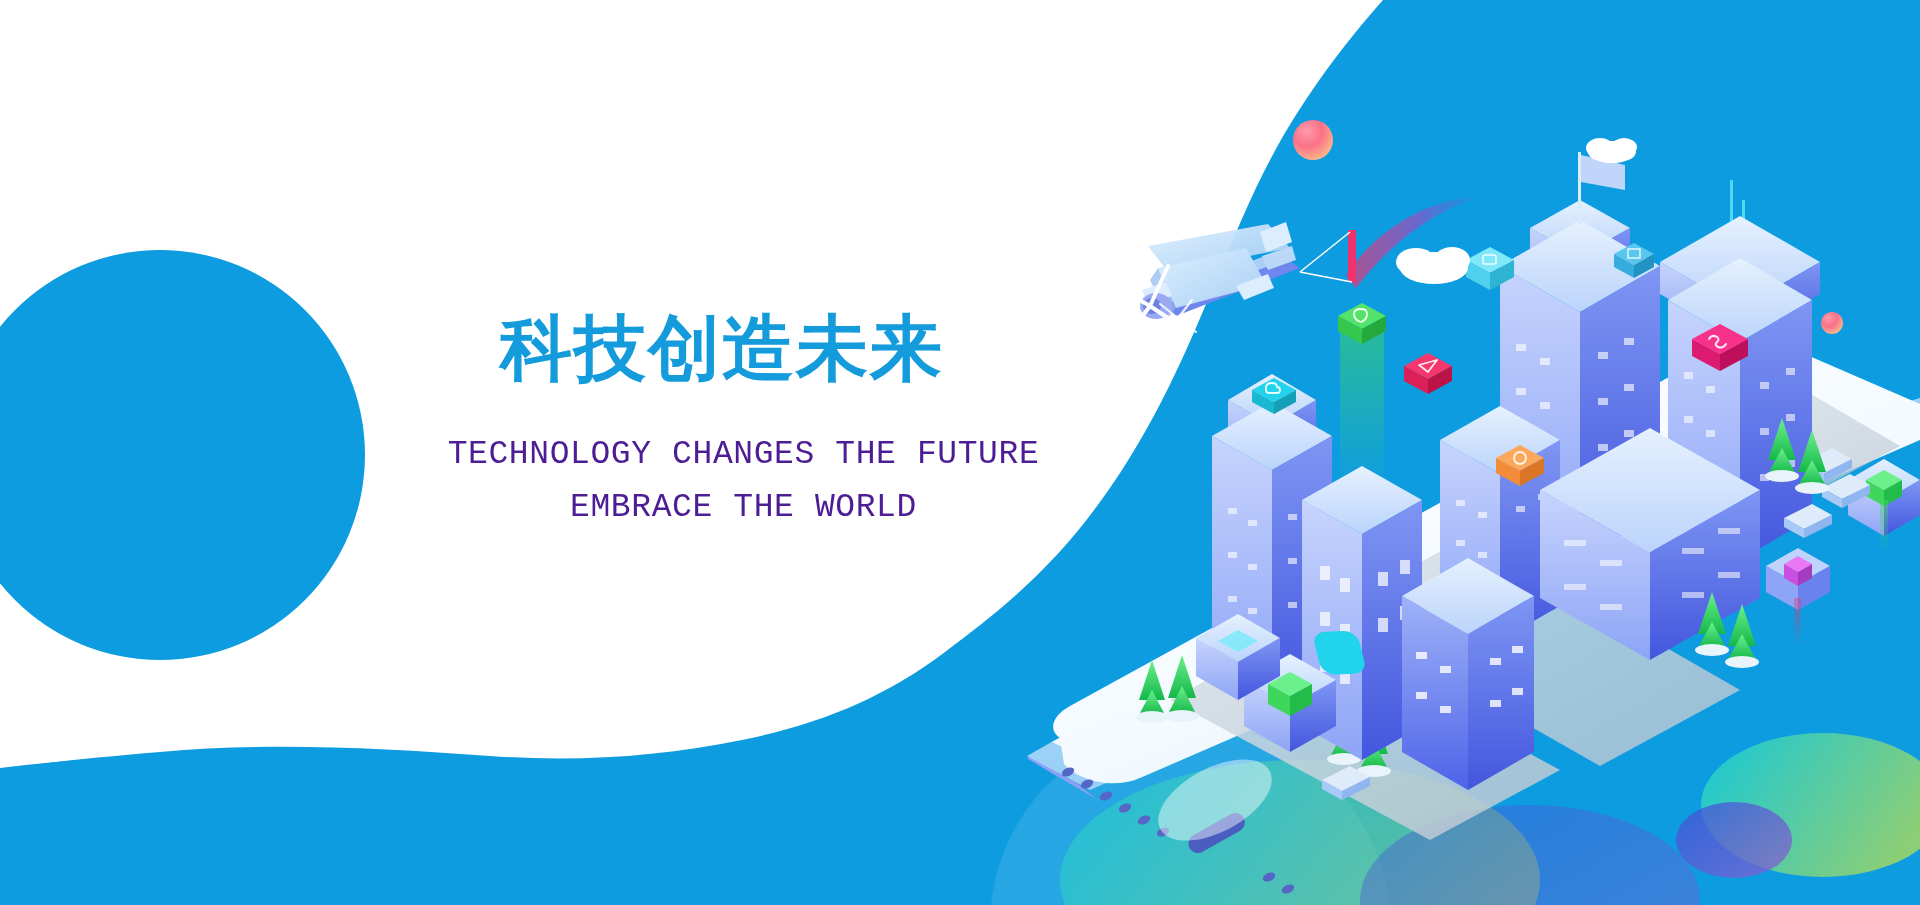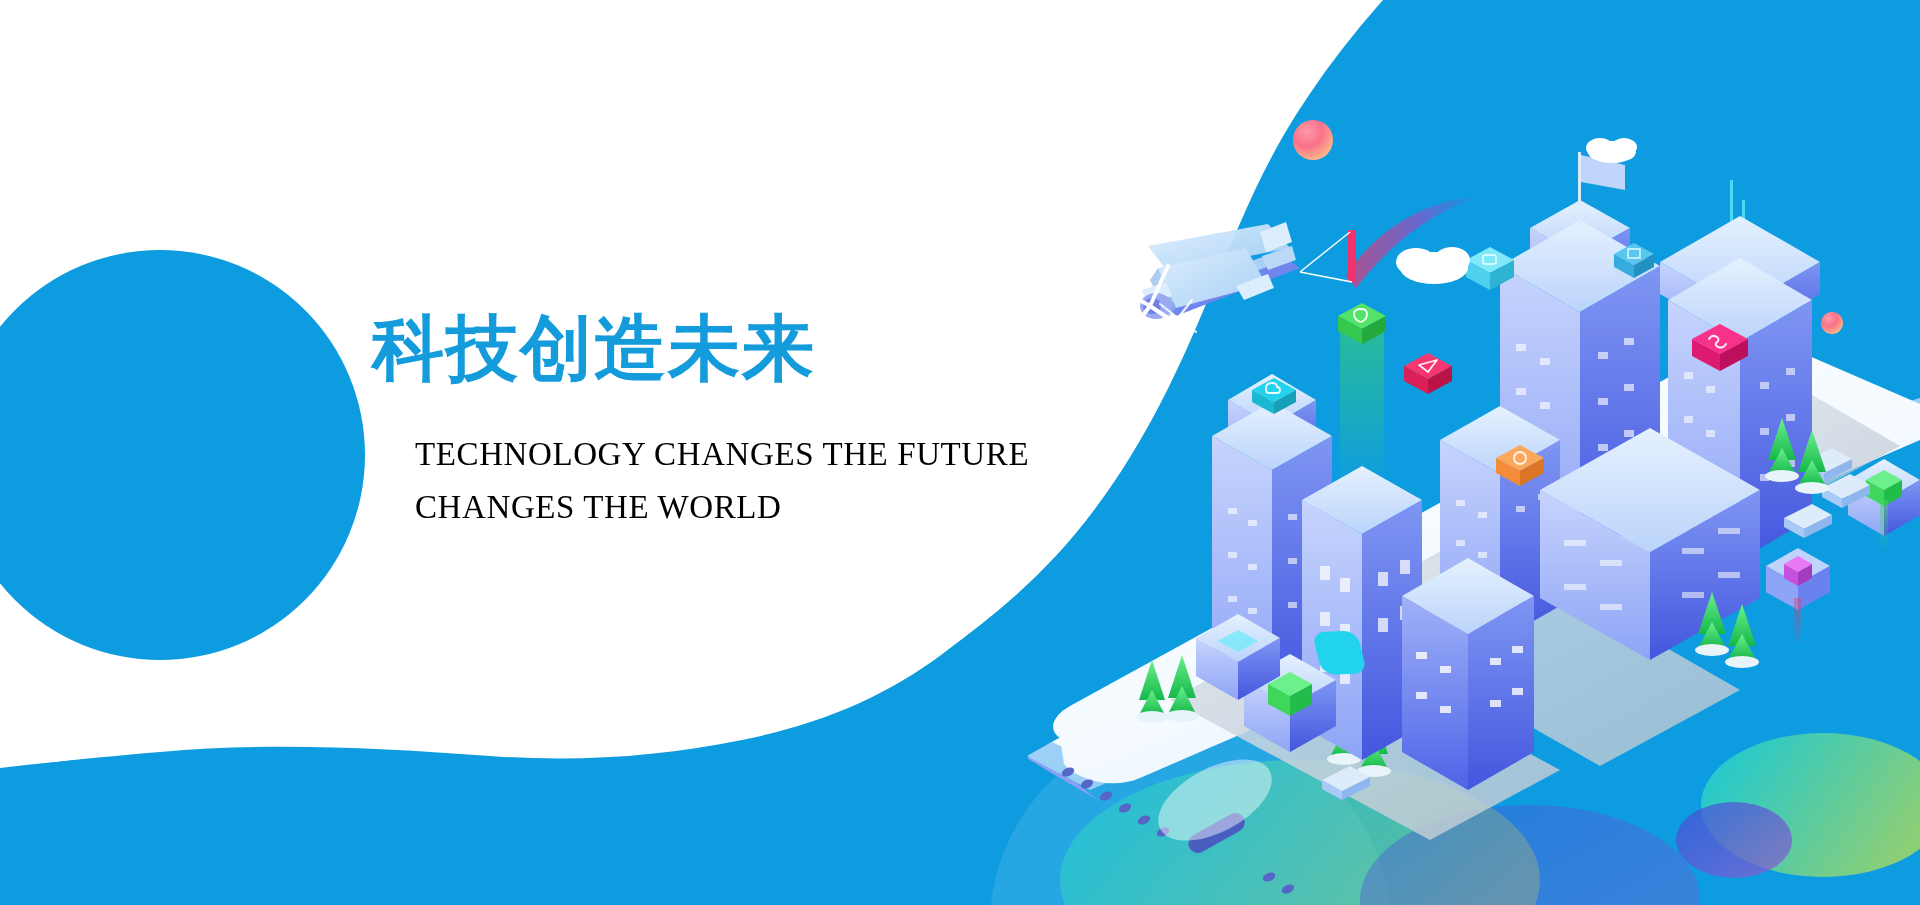--- a/index.html
+++ b/index.html
@@ -7,20 +7,21 @@
   html,body{
     width:1920px; height:905px; overflow:hidden;
     font-family:"Liberation Sans","DejaVu Sans",sans-serif;
     background:#0E9CE0;
   }
   #banner{
     position:relative;
     width:1920px; height:905px;
     overflow:hidden;
     background:#0E9CE0;
+    text-align:center;
   }
   .svglayer{ position:absolute; left:0; top:0; width:1920px; height:905px; }
 
   
   #text-block{
     position:absolute;
     left:372px; top:300px;
     width:700px;
     z-index:40;
   }
@@ -28,26 +29,26 @@
     font-family:"DejaVu Sans","Liberation Sans",sans-serif;
     font-weight:bold;
     font-size:72px;
     line-height:1.36;
     letter-spacing:2px;
     color:#139BDB;
     white-space:nowrap;
   }
   .subline{
     margin-top:30px;
-    font-family:Liberation Serif, serif;
+    font-family:Liberation Mono, monospace;
     font-weight:400;
     font-size:33px;
     line-height:1.62;
     letter-spacing:0.6px;
-    color:#000000;
+    color:#4c1d95;
     white-space:nowrap;
     margin-left:43px;
   }
 </style>
 </head>
 <body>
 
 <div id="banner">
 
   <svg class="svglayer" viewBox="0 0 1920 905" preserveAspectRatio="none" style="z-index:1">
@@ -567,16 +568,16 @@
         <line x1="1178" y1="318" x2="1164" y2="336"></line>
         <line x1="1178" y1="318" x2="1192" y2="300"></line>
       </g>
     </g>
 
   </svg>
 
   <div id="text-block">
     <div class="headline">科技创造未来</div>
     <div class="subline">TECHNOLOGY CHANGES THE FUTURE</div>
-    <div class="subline" style="margin-top:0">CHANGES THE WORLD</div>
+    <div class="subline" style="margin-top:0">EMBRACE THE WORLD</div>
   </div>
 
 </div>
 
 </body></html>

